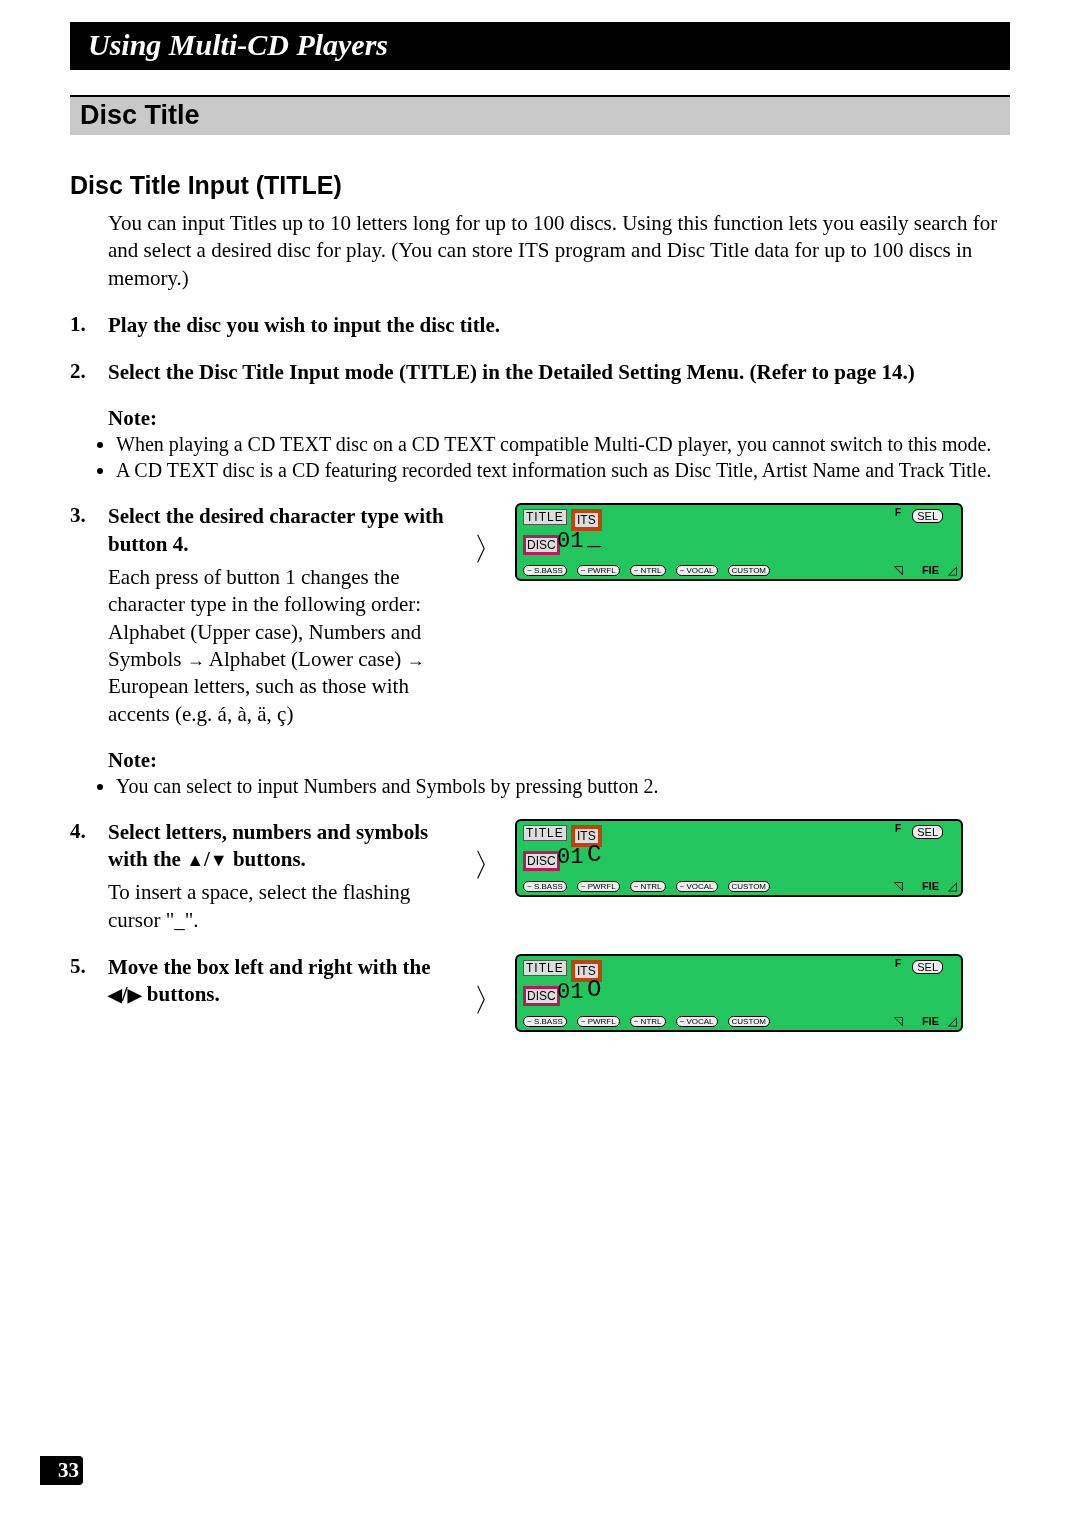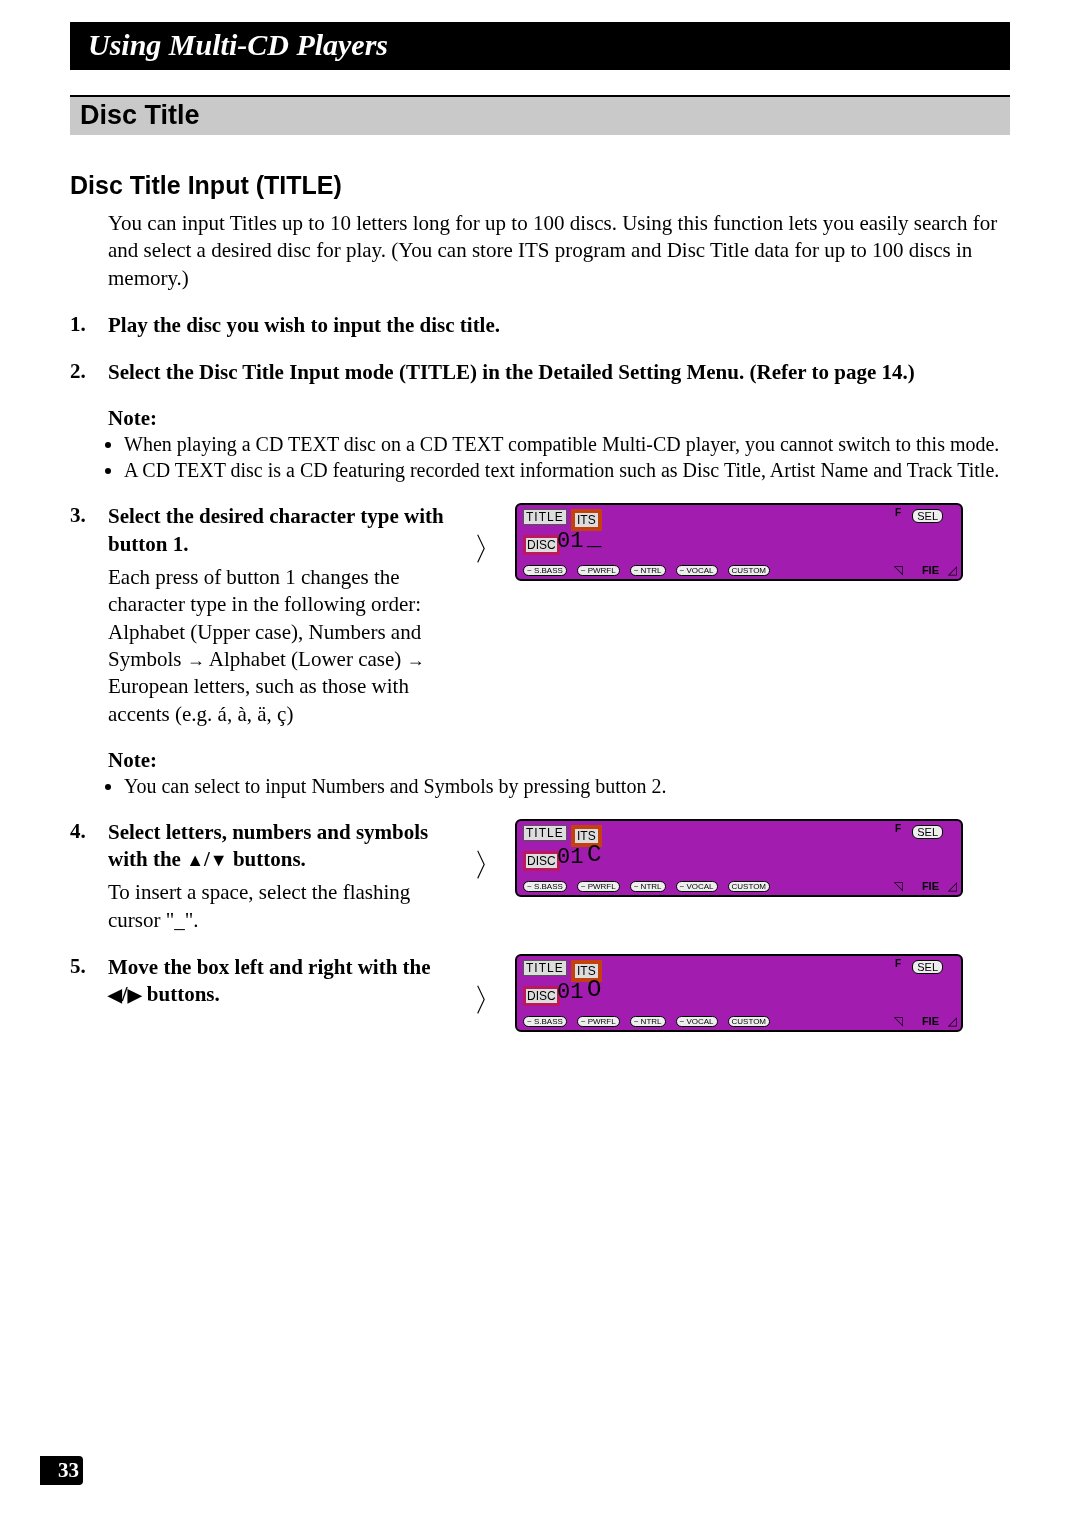--- a/index.html
+++ b/index.html
@@ -74,21 +74,21 @@
   .note-block {
     margin-left: 38px;
     margin-bottom: 18px;
   }
   .note-label {
     font-weight: bold;
     font-size: 21px;
   }
   .note-ul {
     list-style: disc;
-    margin-left: 16px;
+    margin-left: 8px;
     font-size: 20px;
     line-height: 1.3;
   }
   .step-row {
     display: flex;
     align-items: flex-start;
     gap: 20px;
   }
   .step-left {
     flex: 0 0 345px;
@@ -100,21 +100,21 @@
     flex: 1;
   }
   .pointer-icon {
     font-size: 32px;
     line-height: 1;
     padding-top: 14px;
   }
   .lcd {
     border: 2px solid #000;
     border-radius: 6px;
-    background: #a21caf;
+    background: #22c55e;
     width: 448px;
     height: 78px;
     position: relative;
     font-family: Arial, Helvetica, sans-serif;
     overflow: hidden;
   }
   .lcd .tl {
     position: absolute;
     top: 4px; left: 6px;
     font-size: 12px;
@@ -241,21 +241,21 @@
           <li>When playing a CD TEXT disc on a CD TEXT compatible Multi-CD player, you cannot switch to this mode.</li>
           <li>A CD TEXT disc is a CD featuring recorded text information such as Disc Title, Artist Name and Track Title.</li>
         </ul>
       </div>
     </li>
 
     <li>
       <span class="step-num">3.</span>
       <div class="step-body step-row">
         <div class="step-left">
-          <div class="step-title">Select the desired character type with button 1.</div>
+          <div class="step-title">Select the desired character type with button 4.</div>
           <div class="step-desc">Each press of button 1 changes the character type in the following order:</div>
           <div class="step-desc">
             <span>Alphabet (Upper case), Numbers and Symbols </span><span class="tri">→</span><span> Alphabet (Lower case) </span><span class="tri">→</span><span> European letters, such as those with accents (e.g. á, à, ä, ç)</span>
           </div>
         </div>
         <div class="display-wrap">
           <span class="pointer-icon">〉</span>
           <div class="lcd">
             <span class="tl">TITLE</span>
             <span class="its">ITS</span>

